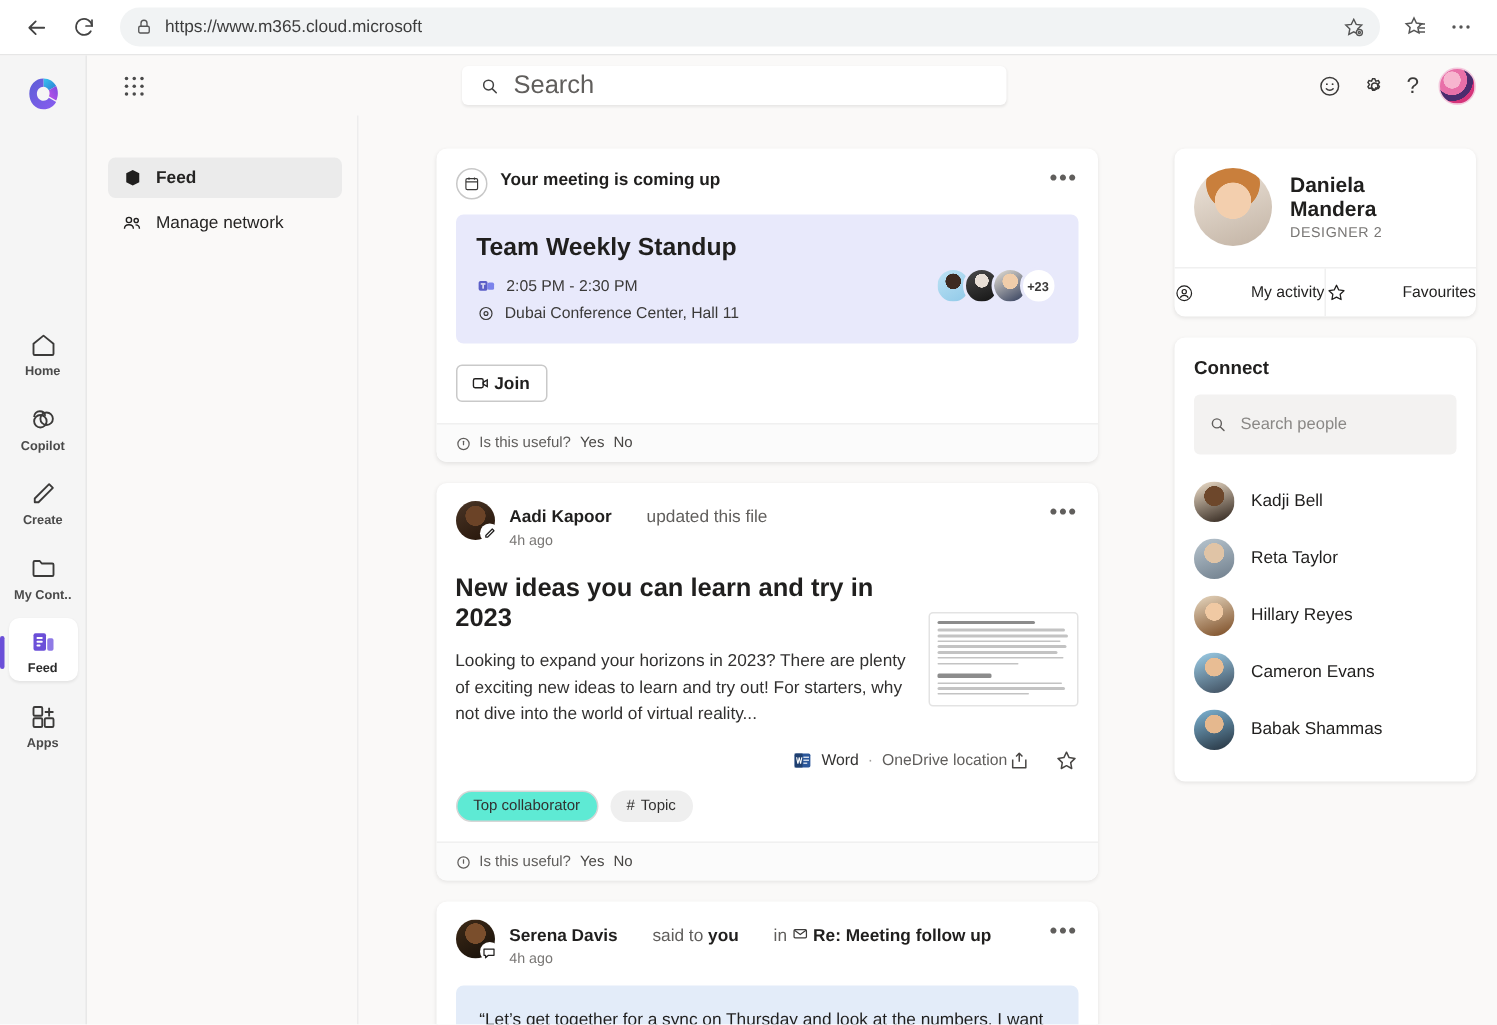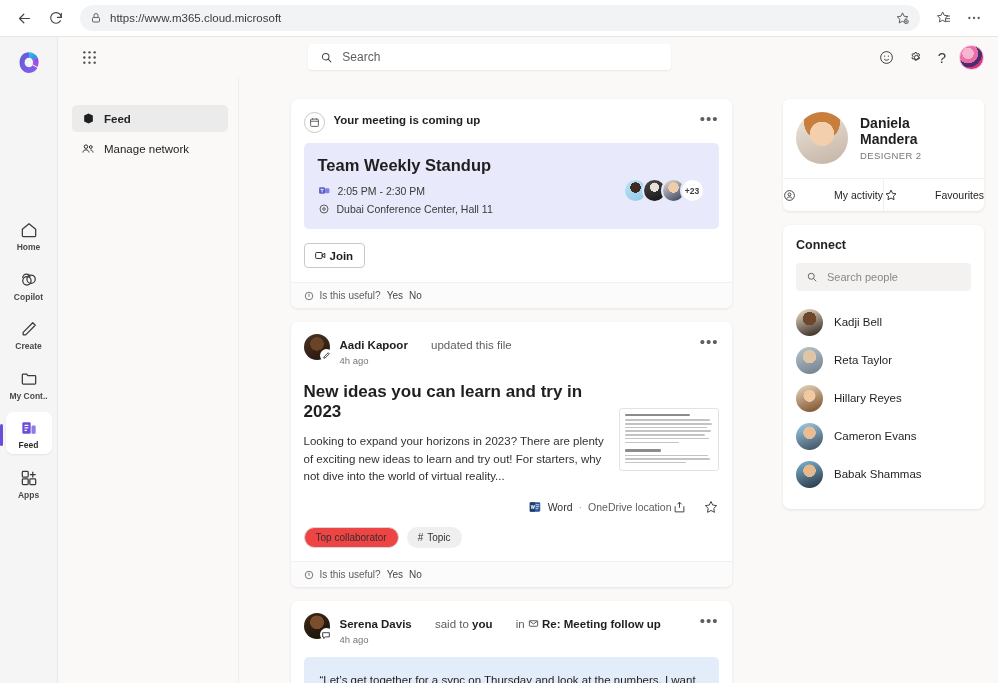--- a/index.html
+++ b/index.html
@@ -238,21 +238,21 @@
   .file-meta { display: flex; align-items: center; padding: 13px 13px 0 13px; }
   .file-src { display: flex; align-items: center; gap: 6px; font-size: 10.5px; color: #323130; flex: 1; justify-content: flex-end; }
   .file-src .sep { color: #a19f9d; }
   .file-src .loc { color: #605e5c; }
   .meta-acts { display: flex; align-items: center; gap: 16px; color: #484644; }
   .tags { display: flex; gap: 8px; padding: 12px 13px 13px 13px; }
   .tag {
     font-size: 10px; color: #323130;
     padding: 4px 11px; border-radius: 11px;
   }
-  .tag.outline { border: 1px solid #d6d6d6; background: #ef4444; }
+  .tag.outline { border: 1px solid #d6d6d6; background: #5eead4; }
   .tag.solid { background: #efefef; display: flex; align-items: center; gap: 4px; }
 
   
   .quote {
     margin: 8px 13px 0 13px;
     background: #e3ecf9;
     border-radius: 5px;
     padding: 14px 16px;
     font-size: 11.5px;
     color: #201f1e;
@@ -277,21 +277,21 @@
   }
   .pact + .pact { border-left: 1px solid #f0f0f0; }
 
   .connect-card {
     background: #ffffff; border-radius: 7px;
     box-shadow: 0 1px 3px rgba(0,0,0,.09);
     padding: 13px 13px 16px 13px;
   }
   .connect-title { font-size: 12.5px; font-weight: bold; color: #201f1e; margin-bottom: 11px; }
   .people-search {
-    height: 28px; background: #f3f2f1; border-radius: 4px;
+    height: 40px; background: #f3f2f1; border-radius: 4px;
     display: flex; align-items: center; gap: 9px; padding: 0 10px;
     margin-bottom: 12px;
   }
   .people-search .ph { font-size: 11px; color: #8a8886; }
   .person-row { display: flex; align-items: center; gap: 11px; padding: 5.5px 0; }
   .person-row .ppic { width: 27px; height: 27px; border-radius: 50%; background-size: cover; flex: none; }
   .person-name { font-size: 11.5px; color: #201f1e; }
 
   svg { display: block; }
 </style>
@@ -451,21 +451,21 @@
           </svg>
       </div>
       <div style="flex:1; display:flex; justify-content:center;">
         <div style="width:363px;height:26px;background:#fff;border-radius:4px;box-shadow:0 1px 2px rgba(0,0,0,.08);display:flex;align-items:center;gap:9px;padding:0 12px;">
           <span>
             <svg width="13" height="13" viewBox="0 0 24 24" fill="none" stroke="#444" stroke-width="1.9">
                 <circle cx="10.5" cy="10.5" r="6"></circle>
                 <path d="M15.2 15.2L20 20" stroke-linecap="round"></path>
               </svg>
           </span>
-          <span style="font-size:12px;color:#605e5c;">Search</span>
+          <span style="font-size:17px;color:#605e5c;">Search</span>
         </div>
       </div>
       <div style="display:flex;align-items:center;gap:13px;">
         <span>
           <svg width="17" height="17" viewBox="0 0 24 24" fill="none" stroke="#3b3a39" stroke-width="1.4">
               <circle cx="12" cy="12" r="8.3"></circle>
               <circle cx="9.3" cy="10" r=".9" fill="#3b3a39" stroke="none"></circle>
               <circle cx="14.7" cy="10" r=".9" fill="#3b3a39" stroke="none"></circle>
               <path d="M8.8 14.4c.8.9 1.9 1.4 3.2 1.4s2.4-.5 3.2-1.4" stroke-linecap="round"></path>
             </svg>

